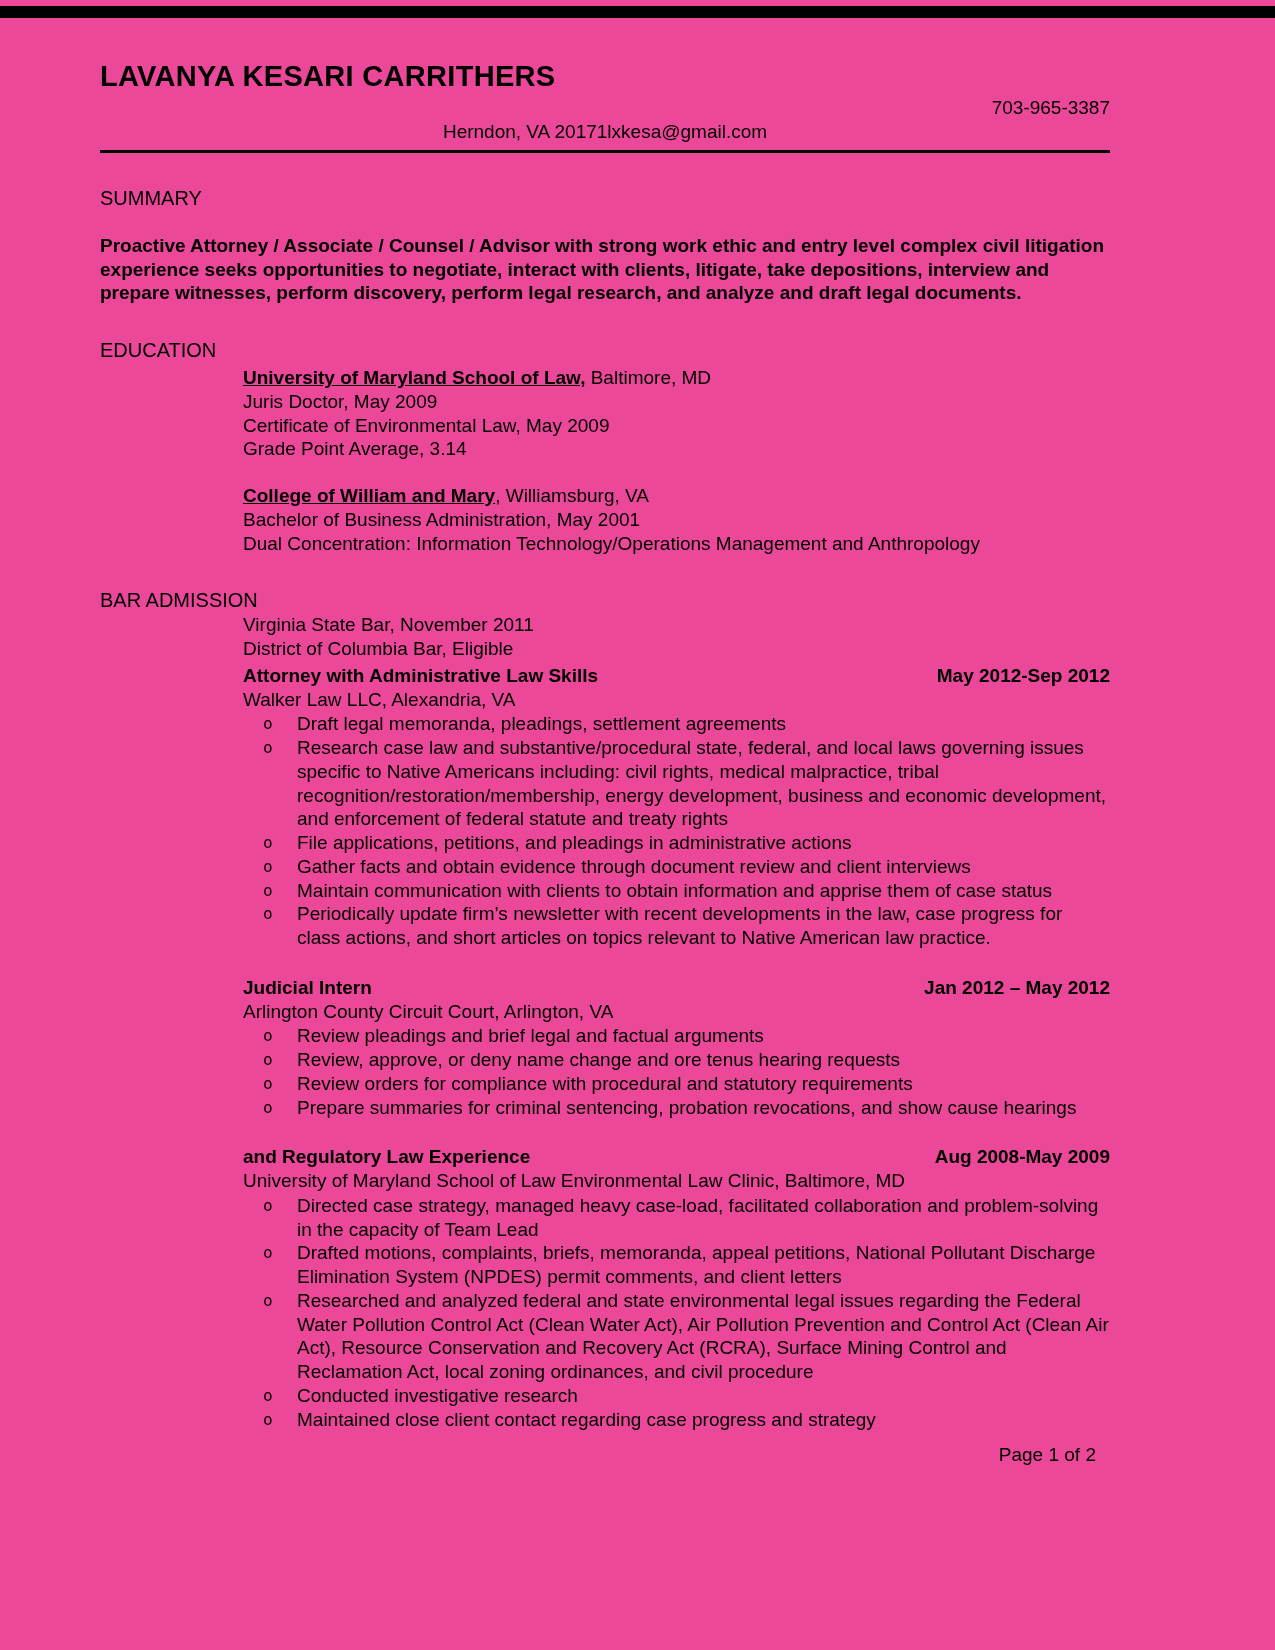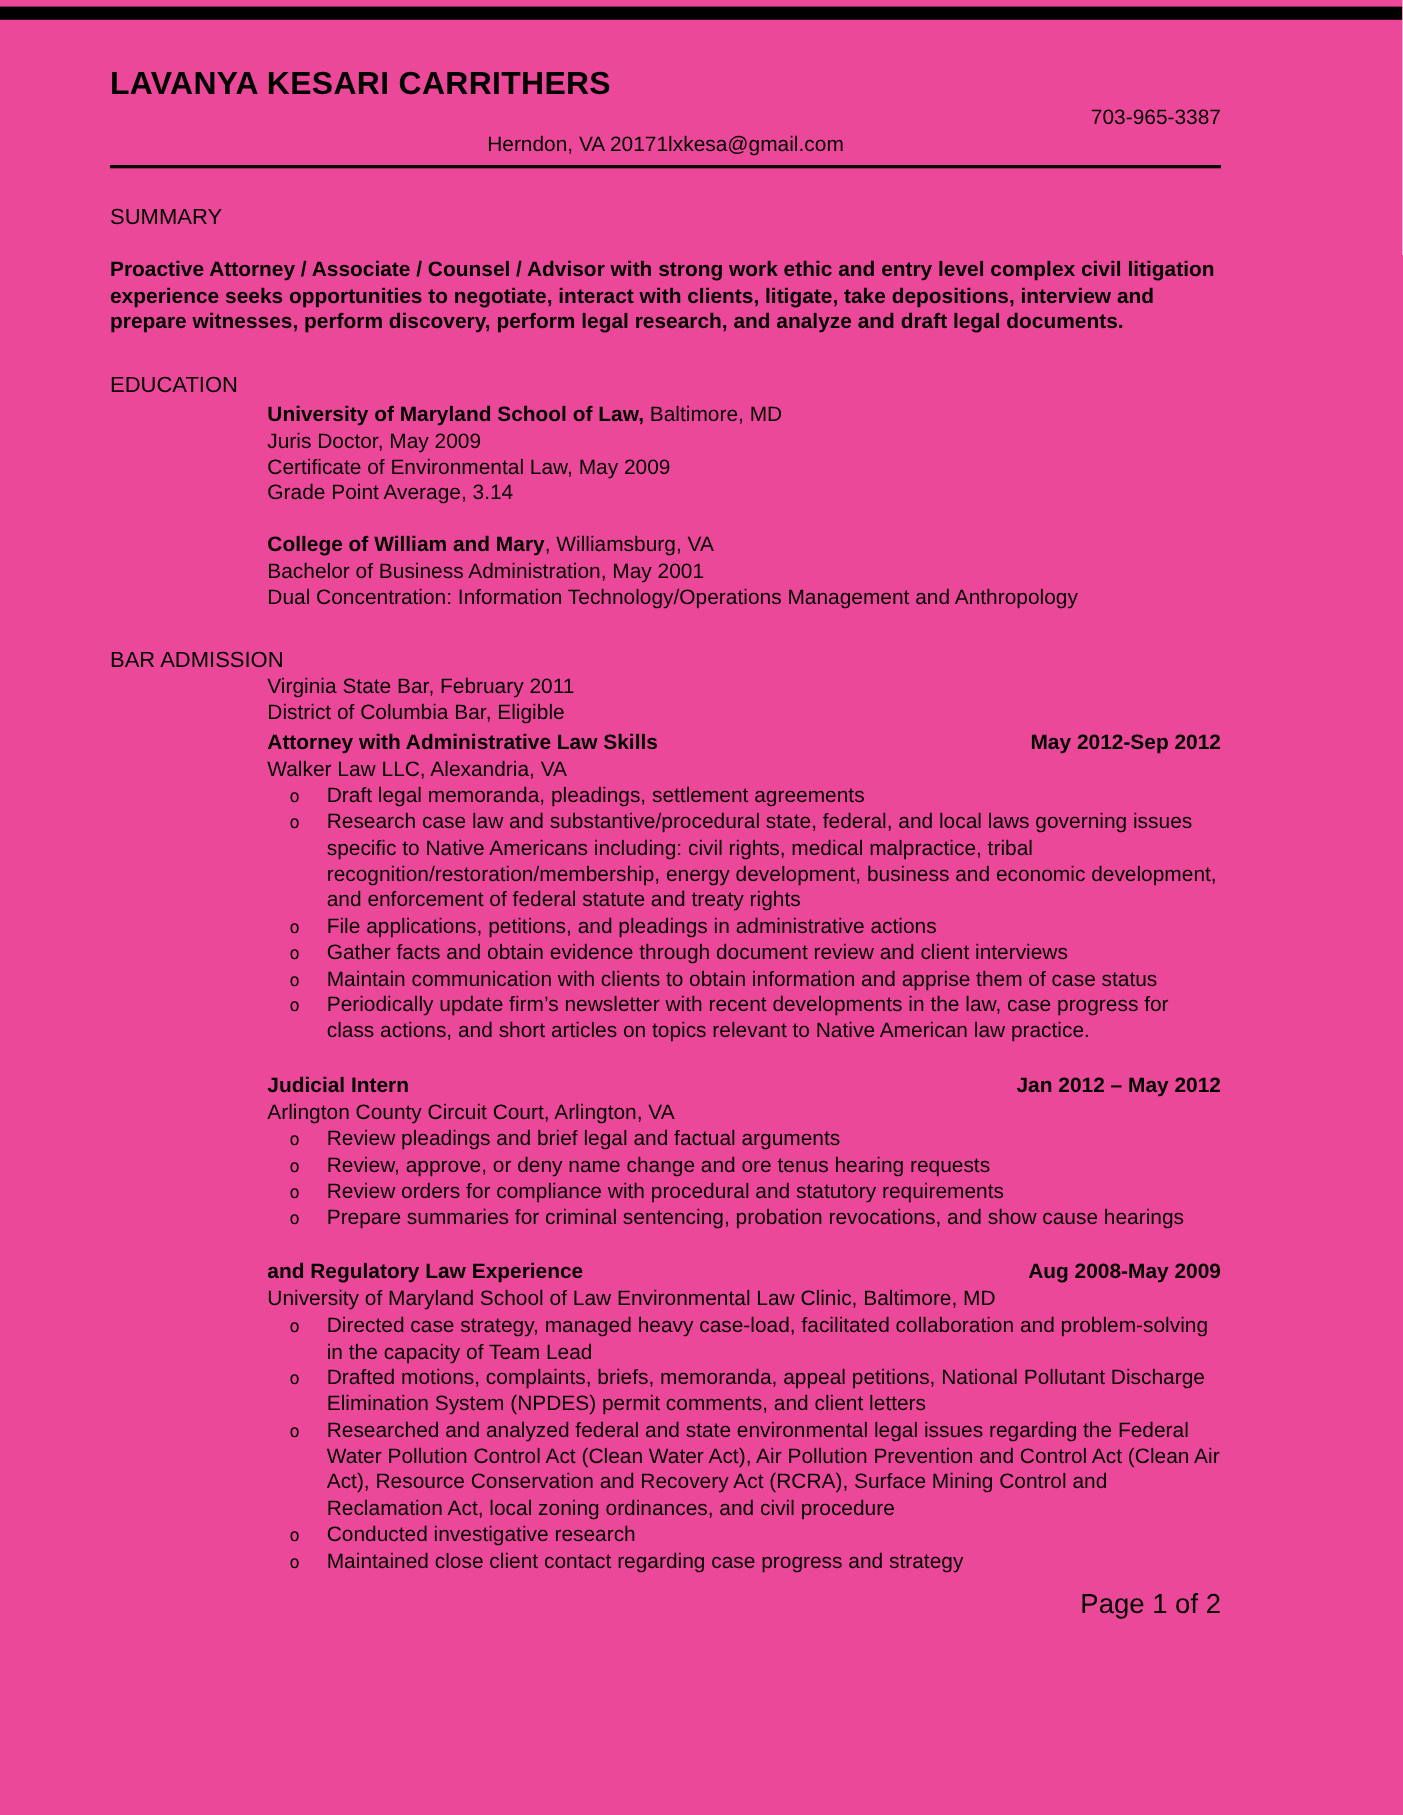--- a/index.html
+++ b/index.html
@@ -32,43 +32,43 @@
   .phone-row { justify-content: flex-end; margin-top: 2px; text-align: right; }
   .header-rule { border-bottom: 3px solid #000; margin-top: 6px; }
 
   
   .section-heading { font-size: 20px; font-weight: normal; margin-top: 33px; }
   .summary-text { font-weight: bold; margin-top: 23px; }
 
   .indent { margin-left: 143px; }
   .school { margin-top: 3px; }
   .school + .school { margin-top: 23px; }
-  .bold { font-weight: bold; }
+  .bold { font-weight: bold; text-decoration: underline; }
 
   .job { margin-top: 3px; }
   .job + .job { margin-top: 26px; }
   .job-header { display: flex; justify-content: space-between; font-weight: bold; }
   .job-title-line { font-weight: bold; }
 
   ul.bullets { list-style: none; margin-left: 20px; margin-top: 1px; }
   ul.bullets li { display: flex; align-items: flex-start; }
   .marker {
     flex: 0 0 34px;
     width: 34px;
     font-family: "DejaVu Sans Mono", monospace;
     font-size: 16px;
     line-height: 23px;
   }
   .bullet-text { flex: 1; }
 
   .page-footer {
     position: absolute;
     top: 1443px;
-    right: 165px;
-    font-size: 25px;
+    right: 179px;
+    font-size: 19px;
   }
 </style>
 </head>
 <body>
 
 <div class="page">
   <div class="top-bar"></div>
 
   <div class="content">
 
@@ -97,21 +97,21 @@
       </div>
       <div class="school">
         <div><span class="bold">College of William and Mary</span><span>, Williamsburg, VA</span></div>
         <div>Bachelor of Business Administration, May 2001</div>
         <div>Dual Concentration: Information Technology/Operations Management and Anthropology</div>
       </div>
     </div>
 
     <h2 class="section-heading">BAR ADMISSION</h2>
     <div class="indent">
-      <div>Virginia State Bar, February 2011</div>
+      <div>Virginia State Bar, November 2011</div>
       <div>District of Columbia Bar, Eligible</div>
     </div>
 
     <div class="indent">
 
       <div class="job">
         <div class="job-header">
           <span>Attorney with Administrative Law Skills</span>
           <span>May 2012-Sep 2012</span>
         </div>

